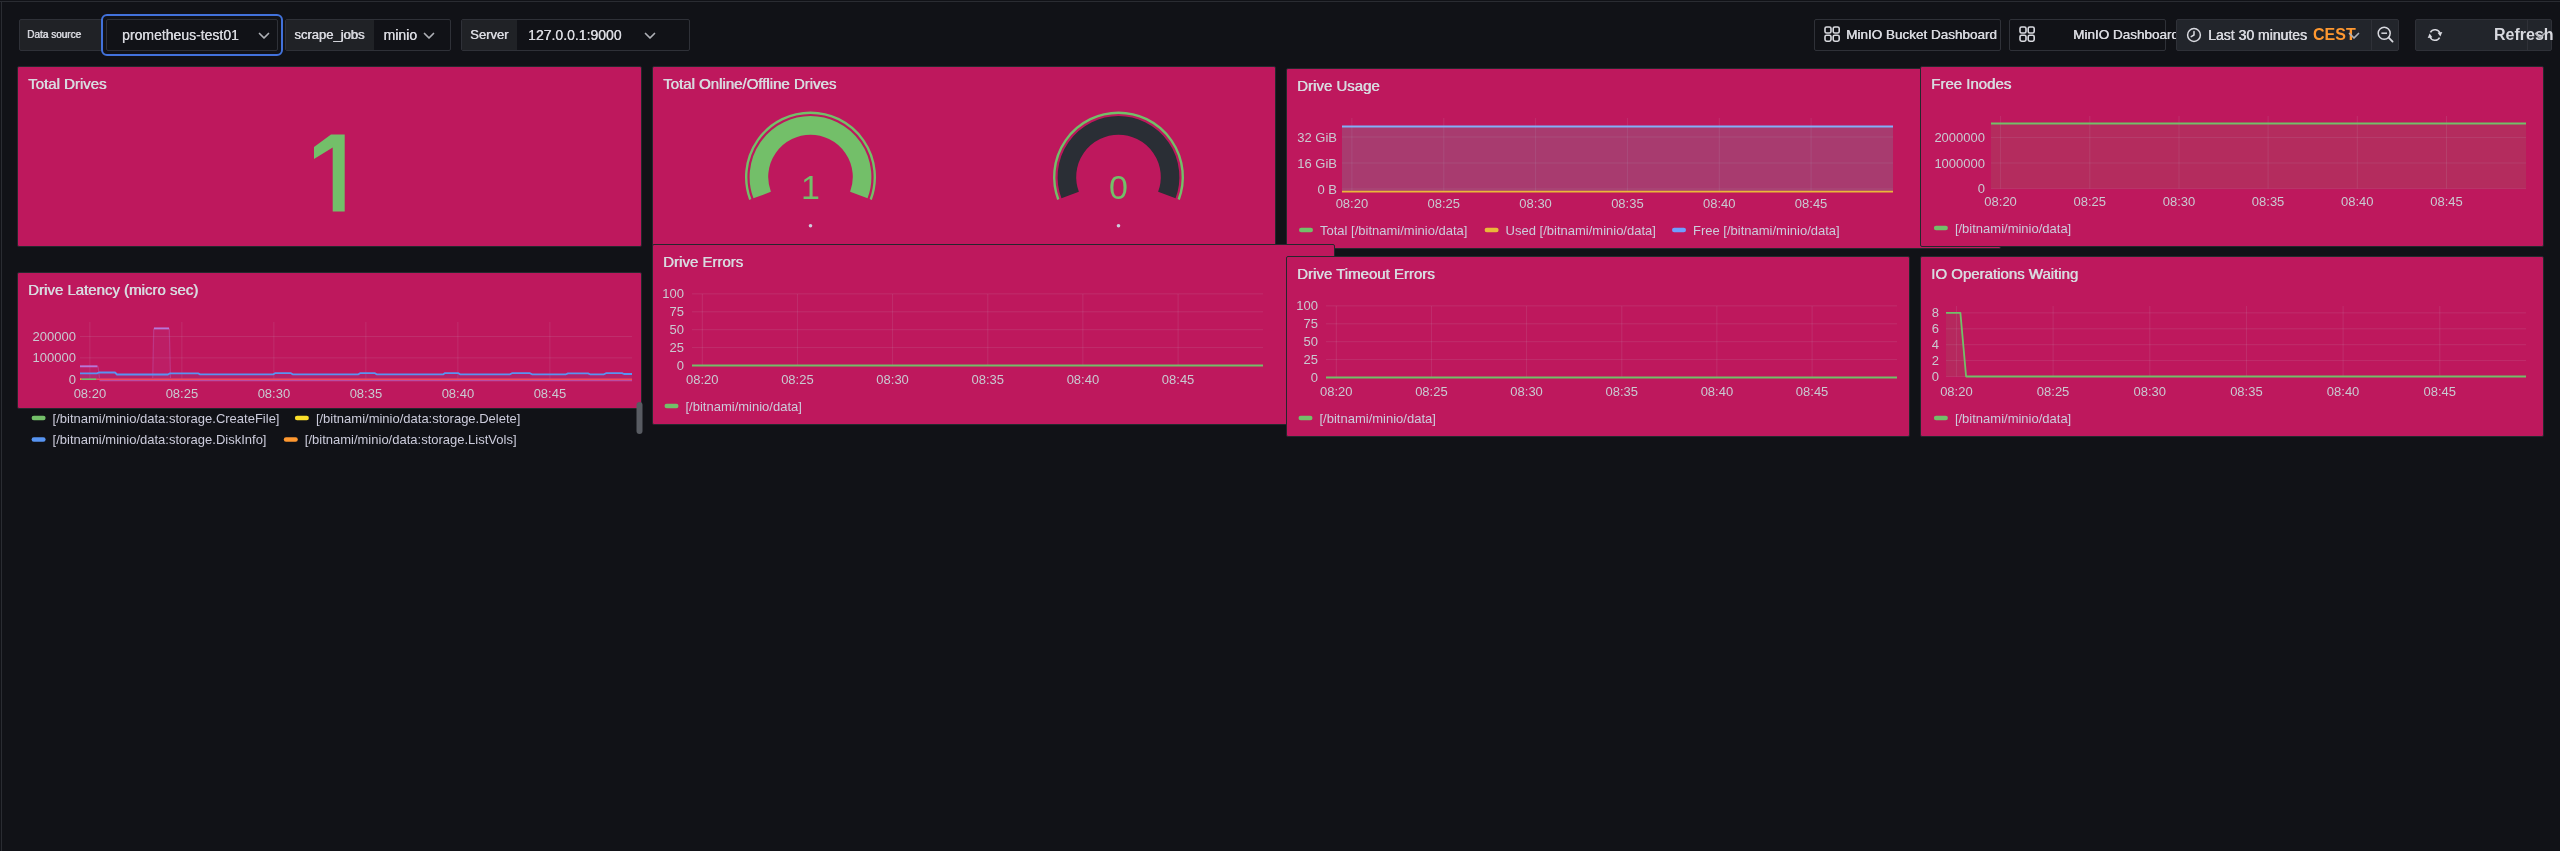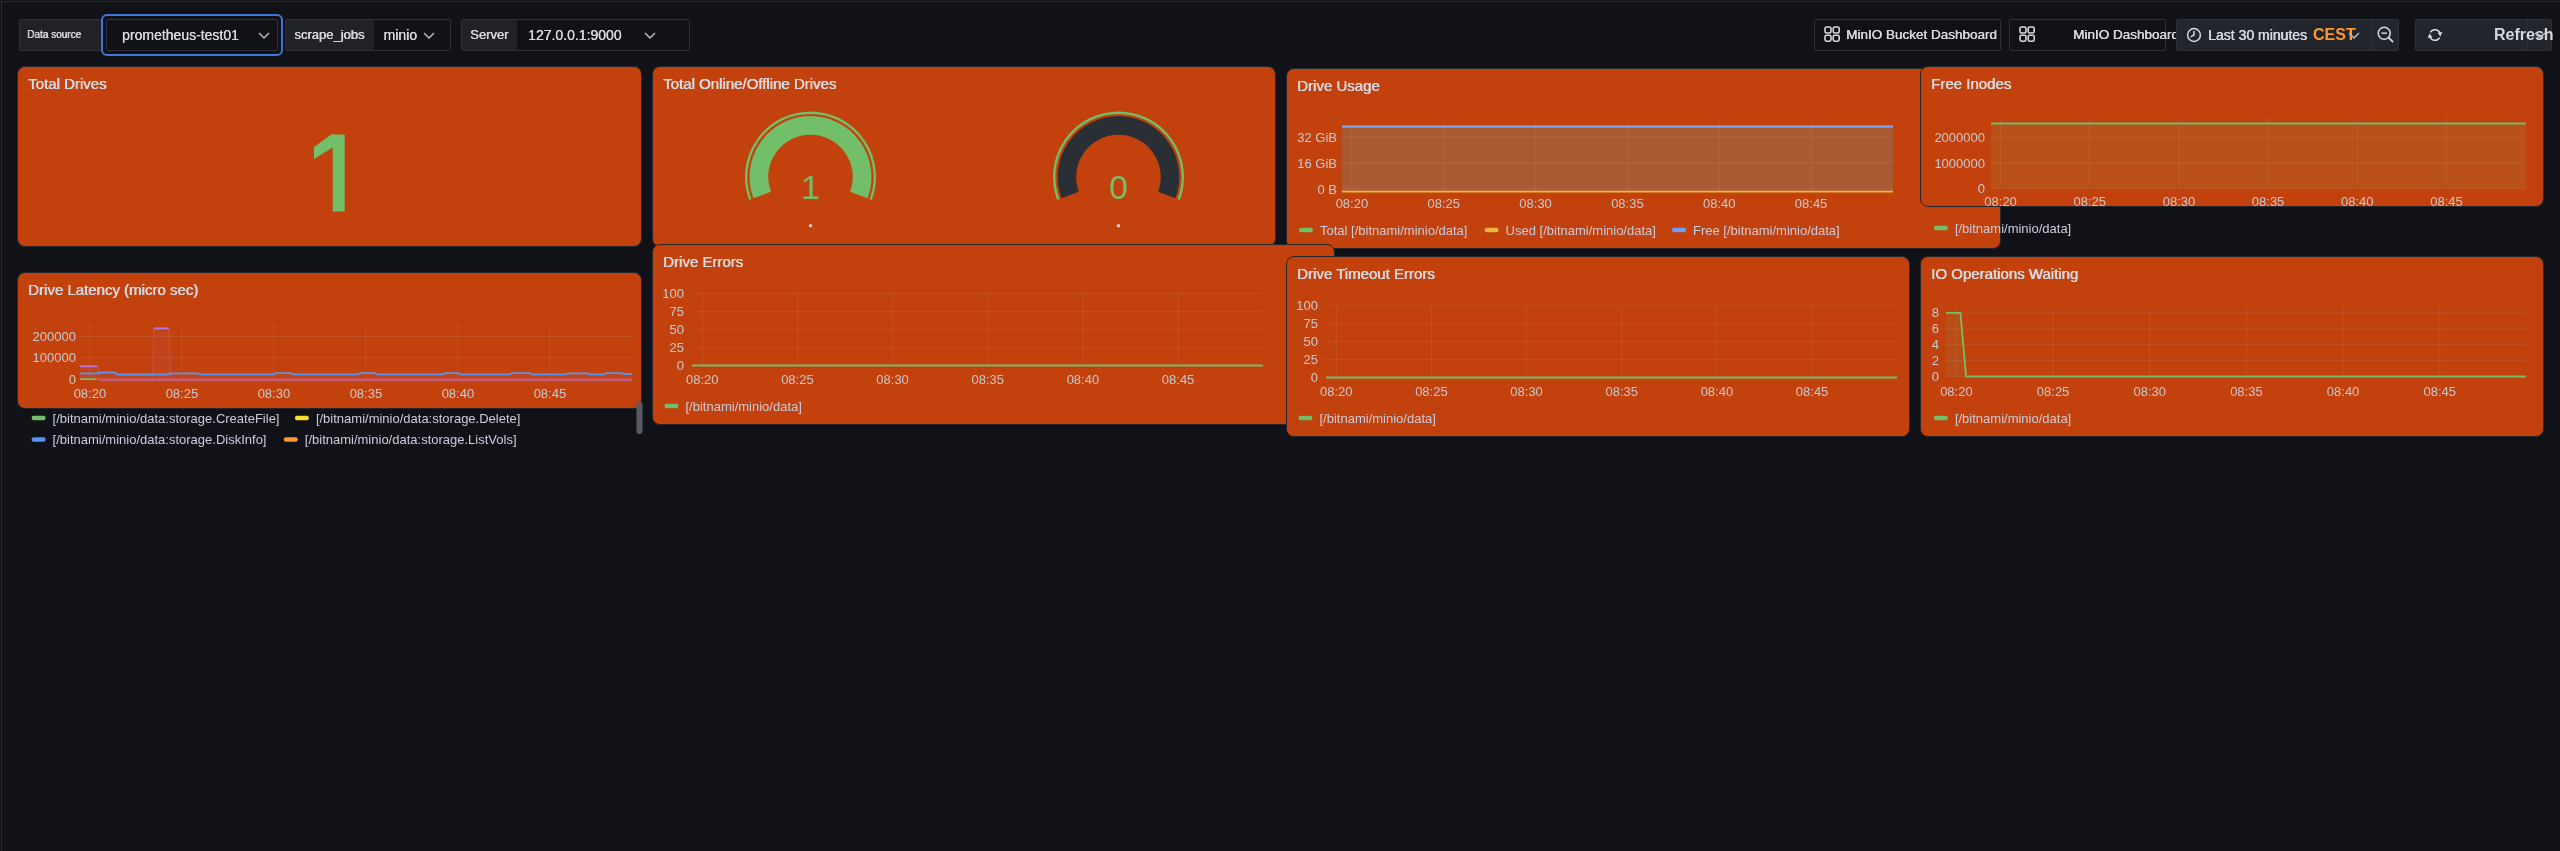--- a/index.html
+++ b/index.html
@@ -1,15 +1,15 @@
 <!DOCTYPE html>
 <html><head><meta charset="utf-8"><style>
 * { margin:0; padding:0; }
 html,body { width:2560px; height:851px; background:#111217; font-family:"Liberation Sans", sans-serif; overflow:hidden; }
-.panel { position:absolute; background:#c2410c; border:1px solid #25272d; border-radius:8px; box-sizing:border-box; }
+.panel { position:absolute; background:#be185d; border:1px solid #25272d; border-radius:2px; box-sizing:border-box; }
 .ptitle { position:absolute; left:10px; top:8px; height:18px; line-height:18px; font-size:15px; font-weight:400; color:#d8d9df; white-space:nowrap; text-shadow:0.6px 0 0 #d8d9df; }
 </style></head>
 <body>
 <div style="position:absolute;left:0;top:1px;width:2560px;height:1px;background:#2a2c32"></div>
 <div style="position:absolute;left:1px;top:2px;width:1px;height:849px;background:#2a2c32"></div>
 <div style="position:absolute;left:18.6px;top:19px;width:84px;height:32px;background:#202226;border:1px solid #2f3138;border-radius:2px 0 0 2px;box-sizing:border-box;"></div>
 <div style="position:absolute;left:27px;top:19px;height:38px;line-height:32px;font-size:10px;font-weight:400;color:#d8d9df;white-space:nowrap;text-shadow:0.6px 0 0 #d8d9df;">Data source</div>
 <div style="position:absolute;left:101.4px;top:13.8px;width:181.5px;height:42.5px;background:transparent;border:1px solid #4272db;border-radius:6px;box-sizing:border-box;border-width:2px;"></div>
 <div style="position:absolute;left:106.4px;top:18.9px;width:171.4px;height:32.5px;background:#111217;border:1px solid #2f3138;border-radius:2px;box-sizing:border-box;"></div>
 <div style="position:absolute;left:122px;top:19px;height:32px;line-height:32px;font-size:14px;font-weight:400;color:#d8d9df;white-space:nowrap;text-shadow:0.35px 0 0 #d8d9df;">prometheus-test01</div>
@@ -125,21 +125,21 @@
       <text x="432.3" y="134.4" fill="#c9cad1" font-size="13" text-anchor="middle" dominant-baseline="central" font-family="&quot;Liberation Sans&quot;, sans-serif">08:40</text>
       <text x="524.1" y="134.4" fill="#c9cad1" font-size="13" text-anchor="middle" dominant-baseline="central" font-family="&quot;Liberation Sans&quot;, sans-serif">08:45</text>
       <rect x="12" y="158.8" width="14" height="4.4" rx="2.2" fill="#73BF69"></rect>
       <text x="33" y="161" fill="#ccccdc" font-size="13" dominant-baseline="central" font-family="&quot;Liberation Sans&quot;, sans-serif">Total [/bitnami/minio/data]</text>
       <rect x="197.6" y="158.8" width="14" height="4.4" rx="2.2" fill="#EAB839"></rect>
       <text x="218.6" y="161" fill="#ccccdc" font-size="13" dominant-baseline="central" font-family="&quot;Liberation Sans&quot;, sans-serif">Used [/bitnami/minio/data]</text>
       <rect x="385" y="158.8" width="14" height="4.4" rx="2.2" fill="#6E9FFF"></rect>
       <text x="406" y="161" fill="#ccccdc" font-size="13" dominant-baseline="central" font-family="&quot;Liberation Sans&quot;, sans-serif">Free [/bitnami/minio/data]</text>
     </svg>
   </div>
-<div class="panel" style="left:1920px;top:66px;width:624px;height:141px">
+<div class="panel" style="left:1920px;top:66px;width:624px;height:181px">
     <div class="ptitle">Free Inodes</div>
     <svg width="624" height="181" viewBox="0 0 624 181" style="position:absolute;left:0;top:0">
       <line x1="70" y1="70.4" x2="605" y2="70.4" stroke="rgba(204,204,220,0.12)" stroke-width="1"></line>
       <line x1="70" y1="96" x2="605" y2="96" stroke="rgba(204,204,220,0.12)" stroke-width="1"></line>
       <line x1="70" y1="121.6" x2="605" y2="121.6" stroke="rgba(204,204,220,0.12)" stroke-width="1"></line>
       <line x1="79.6" y1="49" x2="79.6" y2="121.6" stroke="rgba(204,204,220,0.12)" stroke-width="1"></line>
       <line x1="168.8" y1="49" x2="168.8" y2="121.6" stroke="rgba(204,204,220,0.12)" stroke-width="1"></line>
       <line x1="258.0" y1="49" x2="258.0" y2="121.6" stroke="rgba(204,204,220,0.12)" stroke-width="1"></line>
       <line x1="347.1" y1="49" x2="347.1" y2="121.6" stroke="rgba(204,204,220,0.12)" stroke-width="1"></line>
       <line x1="436.3" y1="49" x2="436.3" y2="121.6" stroke="rgba(204,204,220,0.12)" stroke-width="1"></line>

